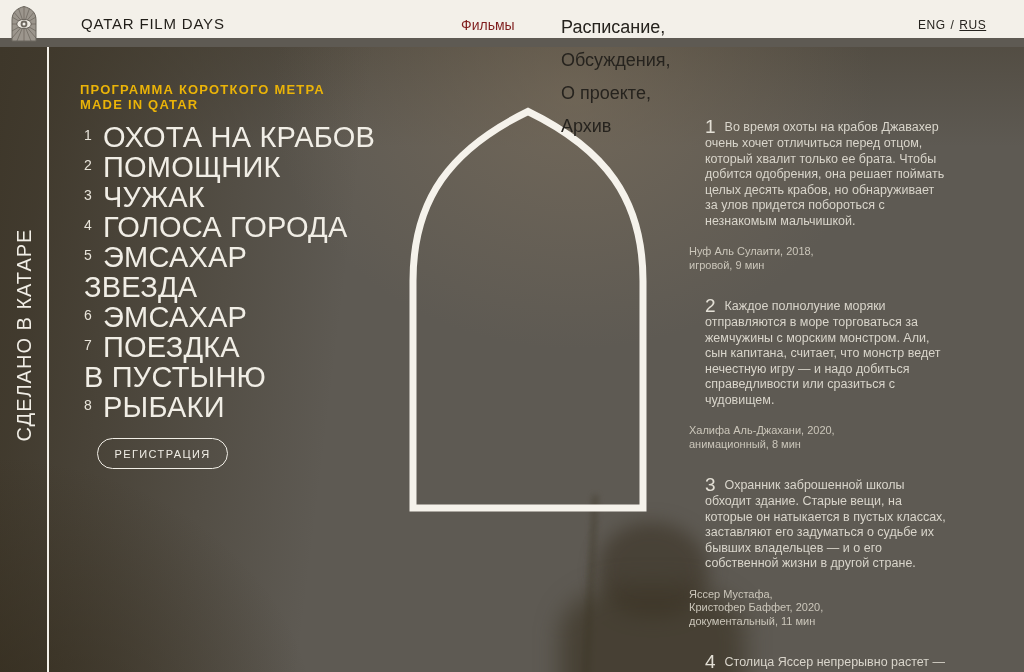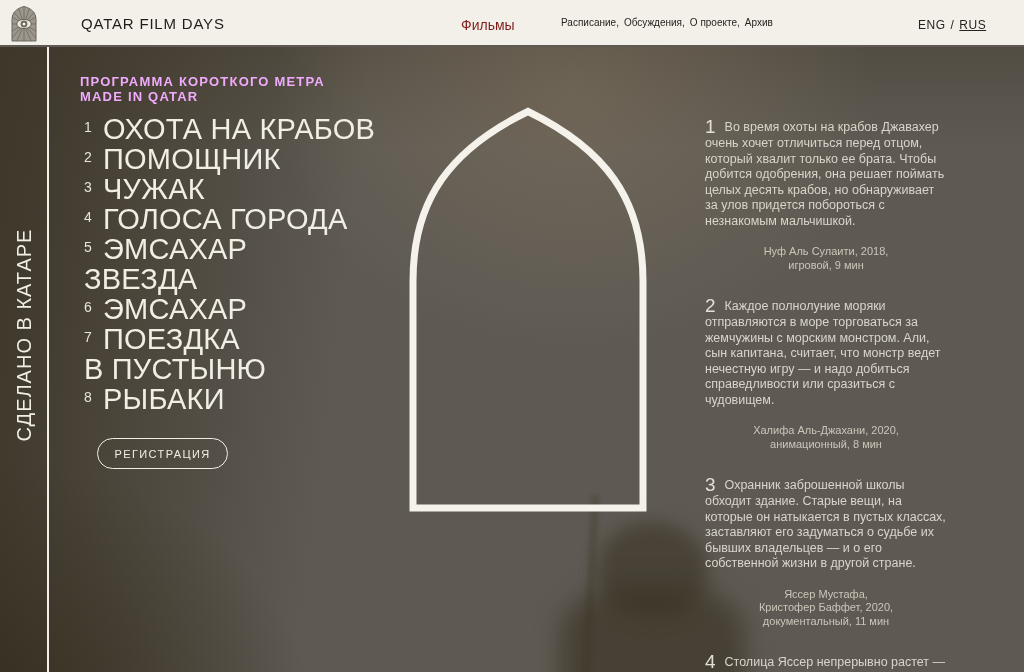--- a/index.html
+++ b/index.html
@@ -1,25 +1,25 @@
 <!DOCTYPE html>
 <html lang="ru"><head>
 <meta charset="utf-8">
 <title>QATAR FILM DAYS</title>
 <style>
   html,body{margin:0;padding:0;}
   body{font-family:"Liberation Sans",sans-serif;background:#222;}
   .page{position:relative;width:1024px;height:672px;overflow:hidden;background:#5e5a53;}
 
   
-  .header{position:absolute;left:0;top:0;width:1024px;height:45px;background:#f3f0e9;z-index:5;}
+  .header{position:absolute;left:0;top:0;width:1024px;height:38px;background:#f3f0e9;z-index:5;}
   .logo{position:absolute;left:10px;top:5px;width:28px;height:38px;cursor:pointer;}
   .brand{position:absolute;left:81px;top:15px;font-size:15px;font-weight:500;letter-spacing:.8px;color:#201d18;text-decoration:none;}
   .nav-films{position:absolute;left:461px;top:17px;font-size:14px;color:#7f1d1d;text-decoration:none;}
-  .nav-secondary{position:absolute;left:561px;top:17px;display:flex;gap:5px;font-size:10px;}
+  .nav-secondary{position:absolute;left:561px;top:17px;display:flex;gap:12px;font-size:18px;flex-direction:column;}
   .nav-secondary a{color:#26231e;text-decoration:none;}
   .lang{position:absolute;left:918px;top:18px;font-size:12px;letter-spacing:.5px;color:#26231e;display:flex;gap:5px;}
   .lang a{color:#26231e;text-decoration:none;}
   .lang a.current{text-decoration:underline;}
   .lang .sep{color:#26231e;}
 
   
   .content-bg{position:absolute;left:0;top:47px;width:1024px;height:625px;
     background-color:#5e5a53;
     background-image:
@@ -37,38 +37,38 @@
 
   .vline{position:absolute;left:47px;top:47px;width:2px;height:625px;background:#f3f0e9;z-index:3;}
 
   
   .made-in{position:absolute;left:0;top:47px;width:47px;height:625px;z-index:2;}
   .made-in span{position:absolute;left:50%;top:46%;transform:translate(-50%,-50%) rotate(-90deg);
     white-space:nowrap;color:#f1eee6;font-size:20px;letter-spacing:1px;}
 
   
   .program{position:absolute;left:80px;top:74px;width:312px;z-index:2;}
-  .program-heading{font-size:13px;line-height:15px;letter-spacing:1.2px;color:#f0abfc;white-space:pre-line;margin:0 0 10px 0;}
+  .program-heading{font-size:13px;line-height:15px;letter-spacing:1.2px;color:#eab308;white-space:pre-line;margin:8px 0 10px 0;}
   .film-list{list-style:none;margin:4px;padding:0;}
   .film-list li{font-size:29px;line-height:30px;color:#f1eee6;cursor:pointer;}
   .film-list .num{display:inline-block;vertical-align:top;width:19px;font-size:14px;line-height:1;padding-top:6px;color:#e8e4da;}
   .film-list .ft{white-space:pre-line;letter-spacing:.2px;}
   .register{position:absolute;left:97px;top:438px;width:131px;height:31px;background:transparent;
     border:1px solid #f1eee6;border-radius:16px;color:#f1eee6;font-family:"Liberation Sans",sans-serif;
     font-size:11px;letter-spacing:1.4px;cursor:pointer;z-index:2;}
 
   
   .arch{position:absolute;left:405px;top:103px;z-index:1;}
 
   
   .descs{position:absolute;left:689px;top:101px;width:274px;z-index:2;}
   .desc{margin:0 0 24px 0;}
   .desc p{margin:16px;font-size:12.5px;line-height:15.5px;color:#d9d5cb;}
   .desc .pnum{font-size:19px;line-height:1;margin-right:9px;color:#e3dfd5;vertical-align:-2px;}
-  .desc .credit{margin-top:5px;font-size:11px;line-height:13.5px;color:#cbc6ba;text-align:center;white-space:pre-line;}
+  .desc .credit{margin-top:5px;font-size:11px;line-height:13.5px;color:#cbc6ba;text-align:left;white-space:pre-line;}
   .desc .credit.overlap{margin-top:-27px;}
 </style>
 </head>
 <body>
 
 <div class="page">
 
   <div class="content-bg"></div>
   <div class="sil-rod"></div>
   <div class="sil-head"></div>

